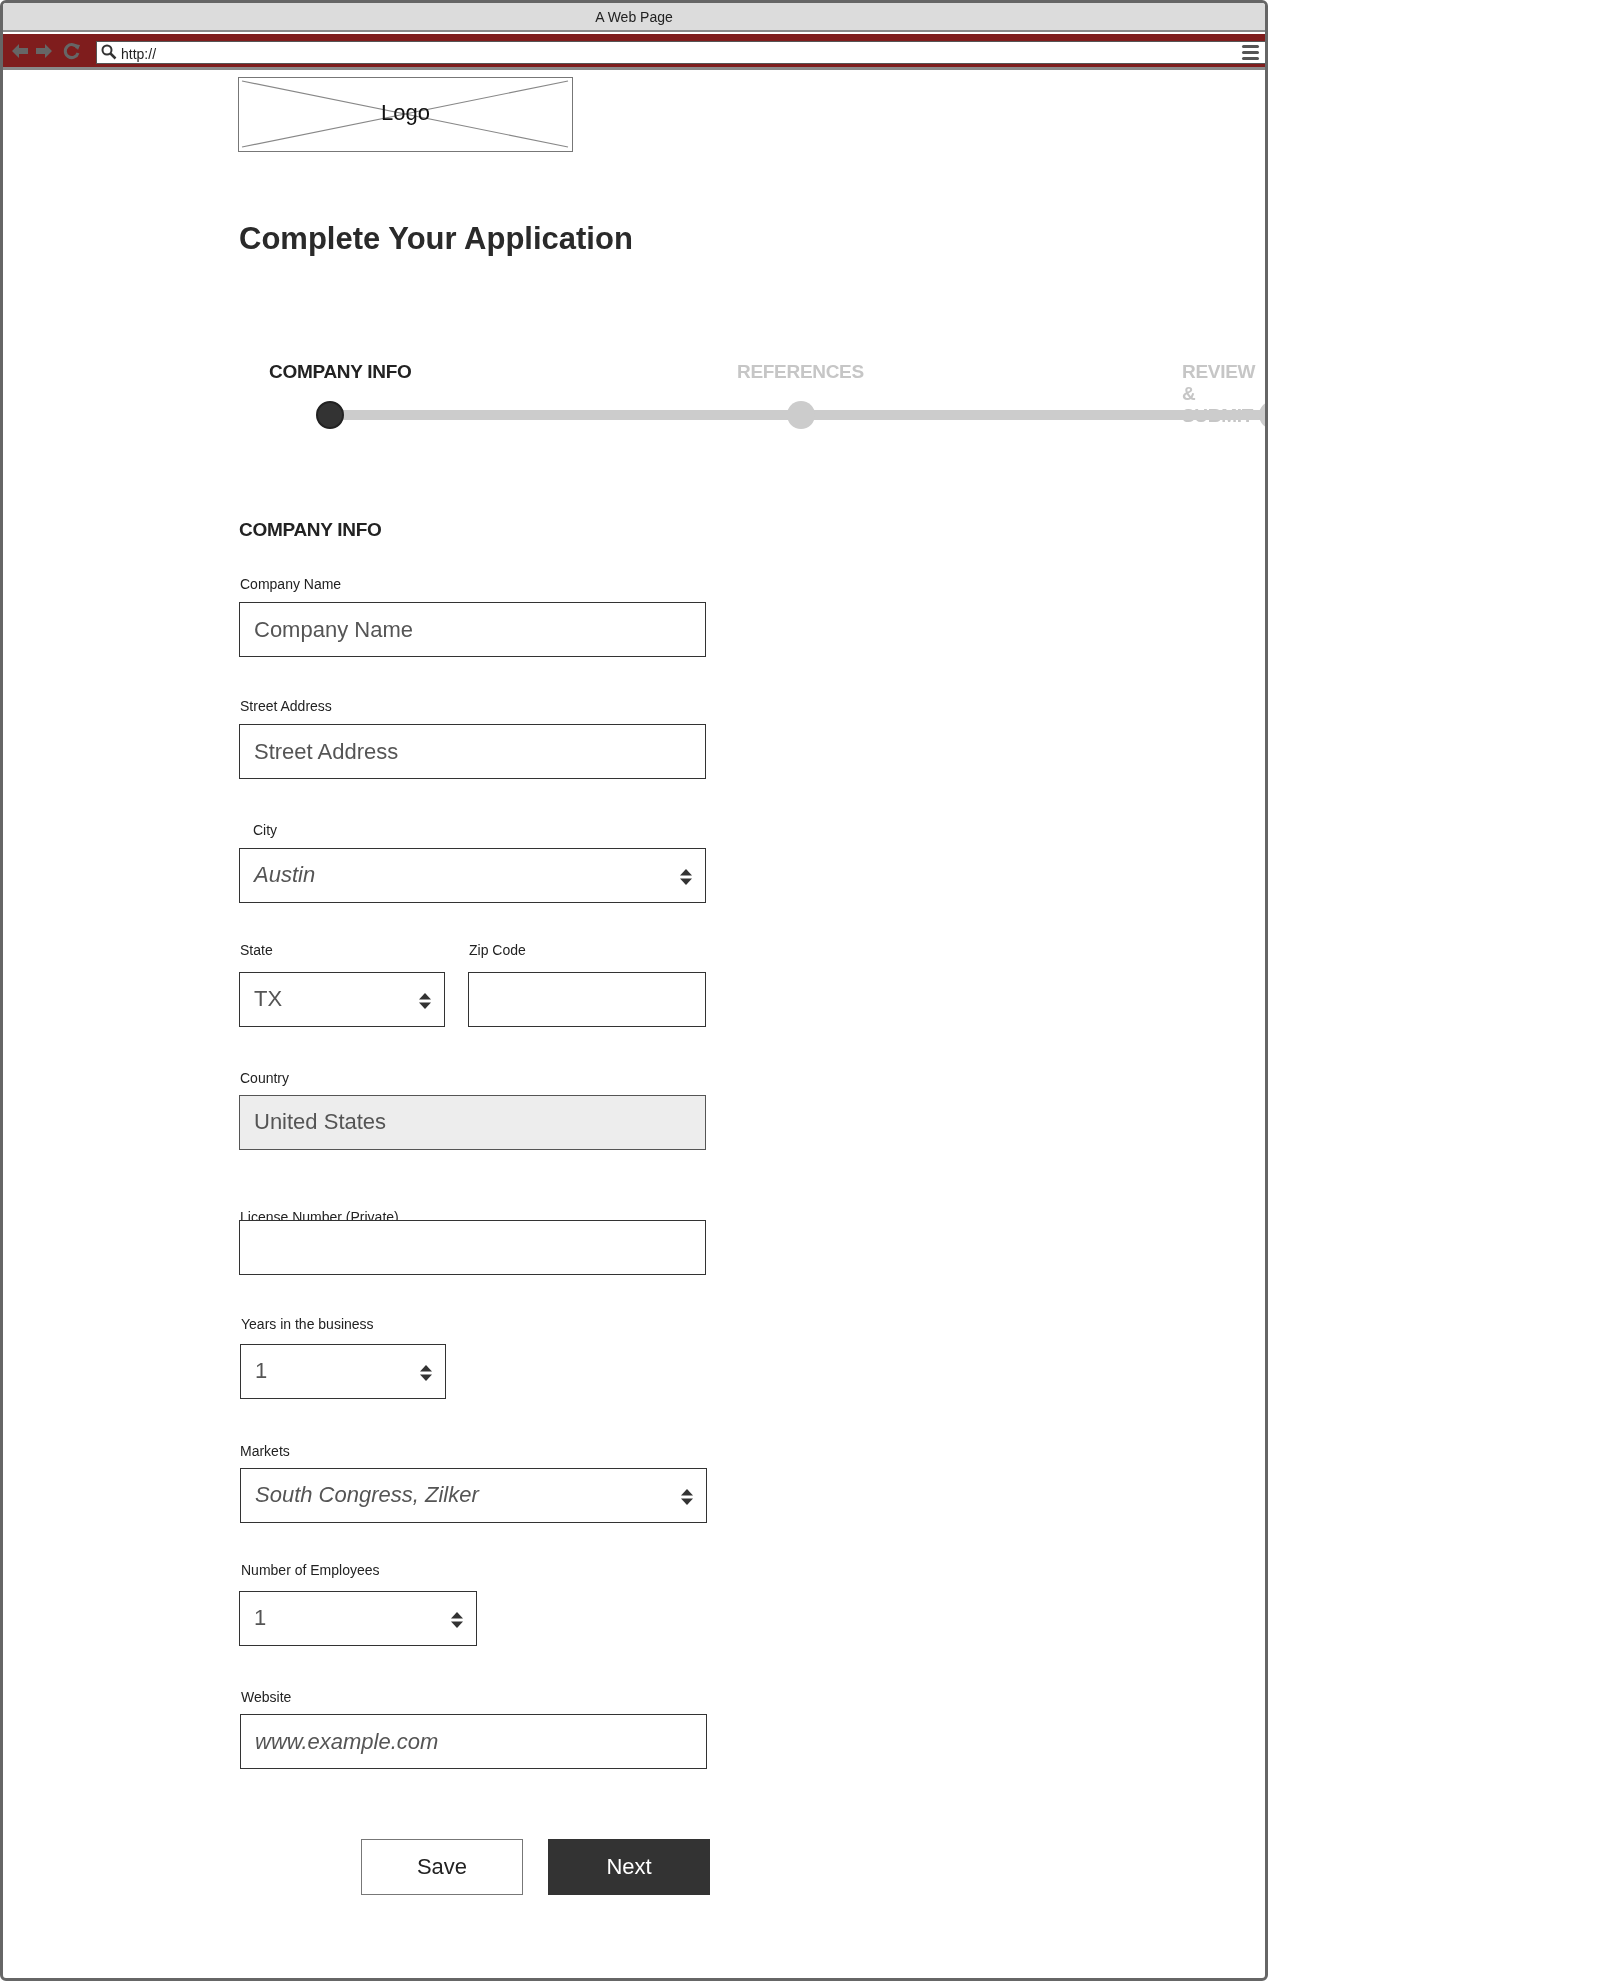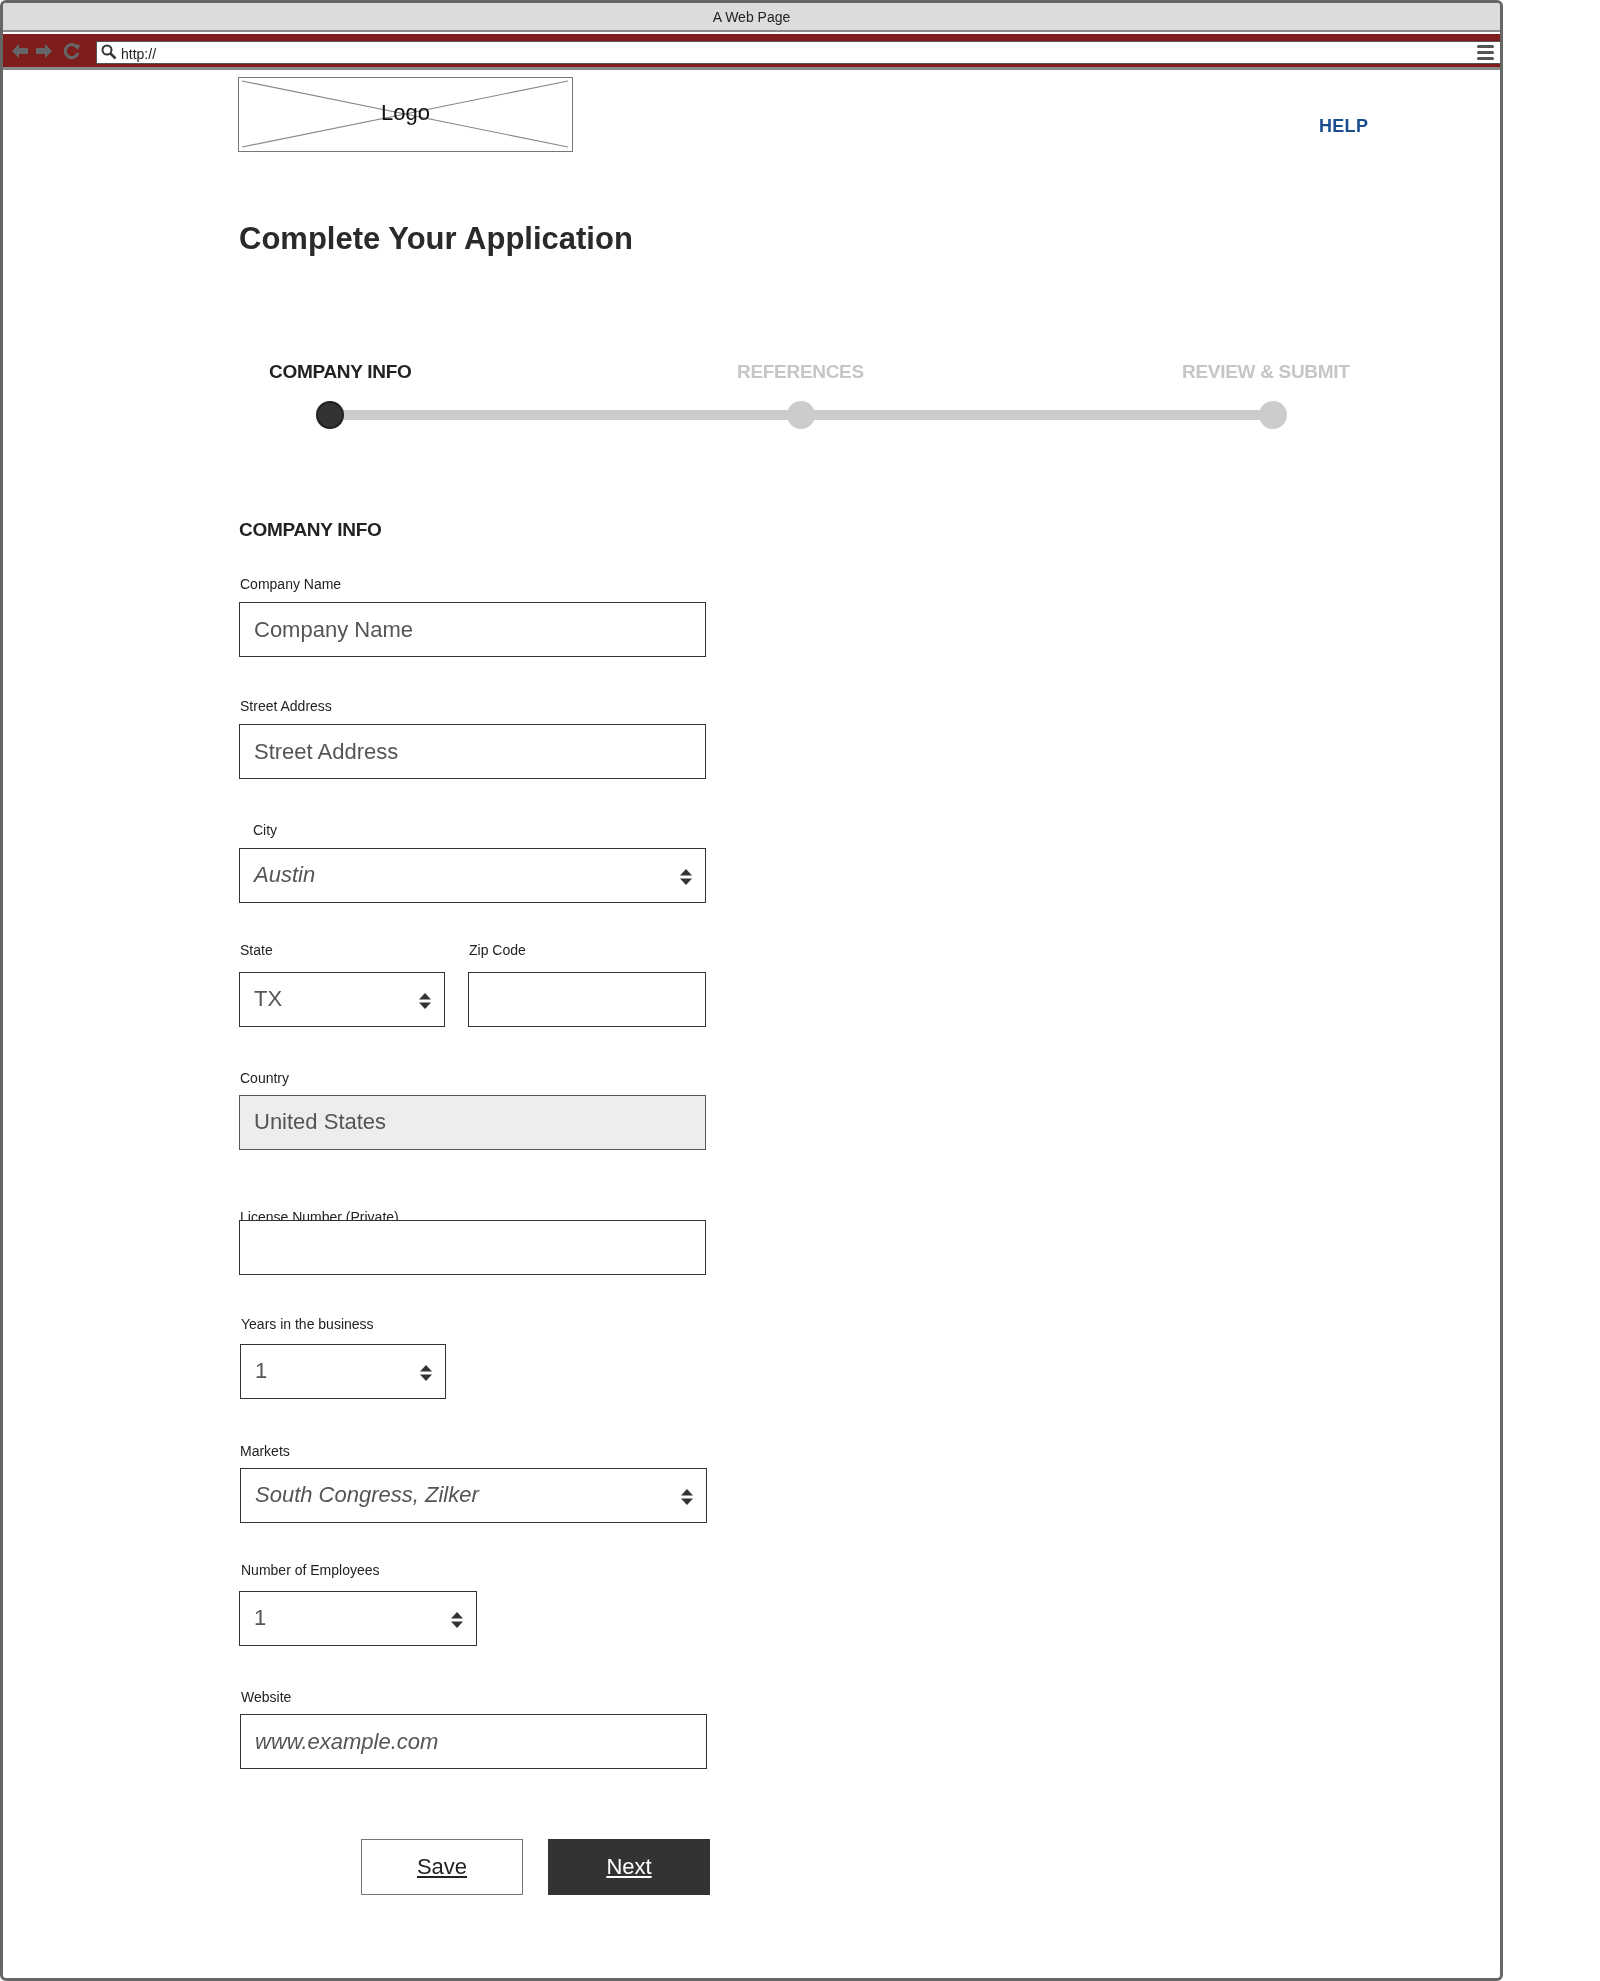--- a/index.html
+++ b/index.html
@@ -1,19 +1,19 @@
 <!DOCTYPE html>
 <html><head>
 <meta charset="utf-8">
 <style>
   * { box-sizing: border-box; margin: 0; padding: 0; }
   html, body { width: 1600px; height: 1981px; background: #ffffff; overflow: hidden; }
   body { font-family: "Liberation Sans", sans-serif; color: #222; position: relative; }
 
-  .window { position: absolute; left: 0; top: 0; width: 1503px; height: 1981px;
+  .window { position: absolute; left: 0; top: 0; width: 1268px; height: 1981px;
     border: 3px solid #666; border-radius: 6px; overflow: hidden; background: #fff; }
   .titlebar { position: absolute; left: 0; top: 0; width: 100%; height: 29px; background: #dcdcdc;
     border-bottom: 2px solid #8a8a8a; text-align: center; font-size: 14px; line-height: 29px; color: #222; }
   .toolbar { position: absolute; left: 0; top: 31px; width: 100%; height: 36px; background: #7f1d1d;
     border-bottom: 3px solid #8a8a8a; }
   .nav-btn { position: absolute; top: 8px; width: 18px; height: 18px; color: #666; font-size: 20px;
     line-height: 18px; text-align: center; font-weight: bold; }
   .urlbar { position: absolute; left: 93px; top: 7px; width: 1474px; height: 23px; background: #fff;
     border: 1.5px solid #555; }
   .urlbar .search { position: absolute; left: 4px; top: 2px; width: 16px; height: 16px; }
@@ -46,21 +46,21 @@
   .field.disabled { background: #ededed; border-color: #555; }
   .field .val { position: absolute; left: 14px; top: 13px; font-size: 22px; color: #555; white-space: nowrap; }
   .field .val.italic { font-style: italic; }
   .field input { position: absolute; left: 0; top: 0; width: 100%; height: 100%; border: none; outline: none;
     background: transparent; padding-left: 14px; font-family: "Liberation Sans", sans-serif; font-size: 22px; color: #555; }
   .field input::placeholder { color: #555; opacity: 1; }
   .field input.italic::placeholder { font-style: italic; }
   .spinner { position: absolute; right: 12px; top: 19px; width: 14px; height: 18px; }
 
   .btn { position: absolute; top: 1836px; height: 56px; width: 162px; font-size: 22px; text-align: center;
-    line-height: 54px; font-family: "Liberation Sans", sans-serif; cursor: pointer; text-decoration: underline; }
+    line-height: 54px; font-family: "Liberation Sans", sans-serif; cursor: pointer; }
   .btn.save { left: 358px; background: #fff; border: 1.5px solid #777; color: #222; }
   .btn.next { left: 545px; background: #333; border: 1.5px solid #333; color: #fff; }
 </style>
 </head>
 <body>
 
 <div class="window">
   <div class="titlebar">A Web Page</div>
 
   <div class="toolbar">

